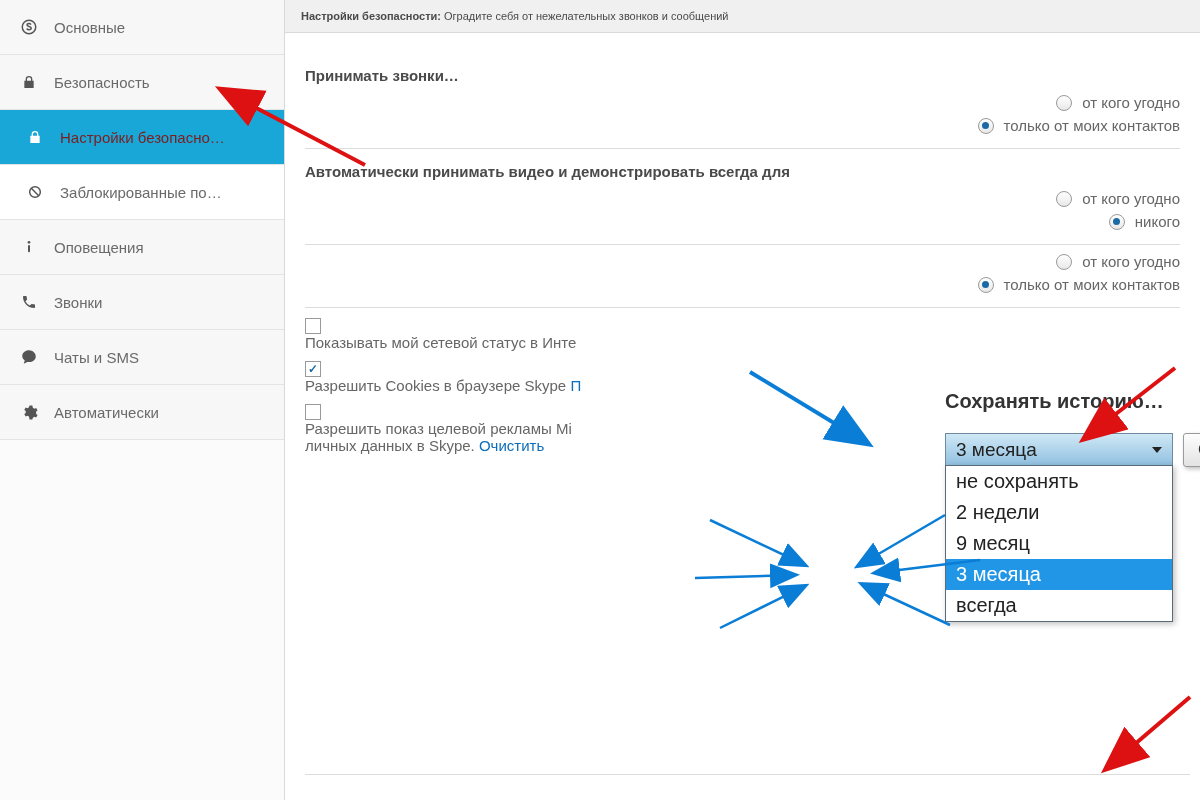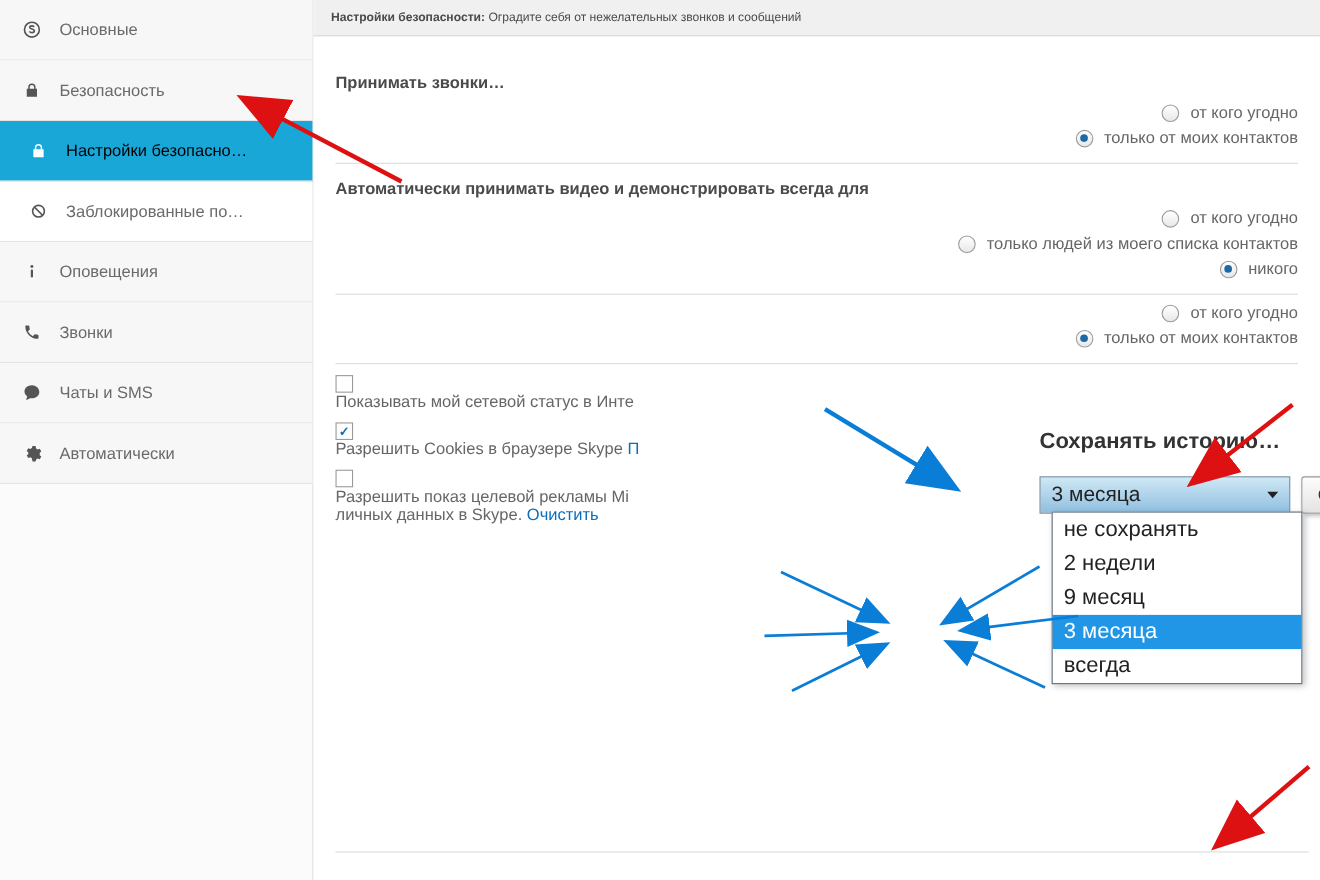--- a/index.html
+++ b/index.html
@@ -42,21 +42,21 @@
     display: inline-flex;
     justify-content: center;
     color: #555;
     margin-right: 14px;
   }
   .sidebar-item.sub {
     background: #ffffff;
   }
   .sidebar-item.active {
     background: #19a7d8;
-    color: #000000;
+    color: #7f1d1d;
   }
   .sidebar-item.active .icon { color: #ffffff; }
   .sidebar-item.sub .icon { margin-left: 6px; }
   
   .main {
     flex: 1;
     position: relative;
     background: #fff;
   }
   .header-bar {
@@ -162,21 +162,21 @@
   }
   .combo .caret {
     width: 0; height: 0;
     border-left: 5px solid transparent;
     border-right: 5px solid transparent;
     border-top: 6px solid #222;
   }
   .dropdown {
     position: absolute;
     top: 75px;
-    left: 11px;
+    left: 0;
     width: 228px;
     background: #fff;
     border: 1px solid #5a6a78;
     box-shadow: 2px 2px 6px rgba(0,0,0,0.25);
   }
   .dropdown-item {
     padding: 4px 10px;
     font-size: 20px;
     color: #222;
     cursor: pointer;
@@ -296,24 +296,20 @@
       </div>
 
       <hr class="hr">
 
       <div class="section-label">Автоматически принимать видео и демонстрировать всегда для</div>
       <div class="radio-row">
         <span class="radio"></span>
         <span>от кого угодно</span>
       </div>
       <div class="radio-row">
-        <span class="radio"></span>
-        <span>только людей из моего списка контактов</span>
-      </div>
-      <div class="radio-row">
         <span class="radio checked"></span>
         <span>никого</span>
       </div>
 
       <hr class="hr">
 
       <div class="radio-row">
         <span class="radio"></span>
         <span>от кого угодно</span>
       </div>

